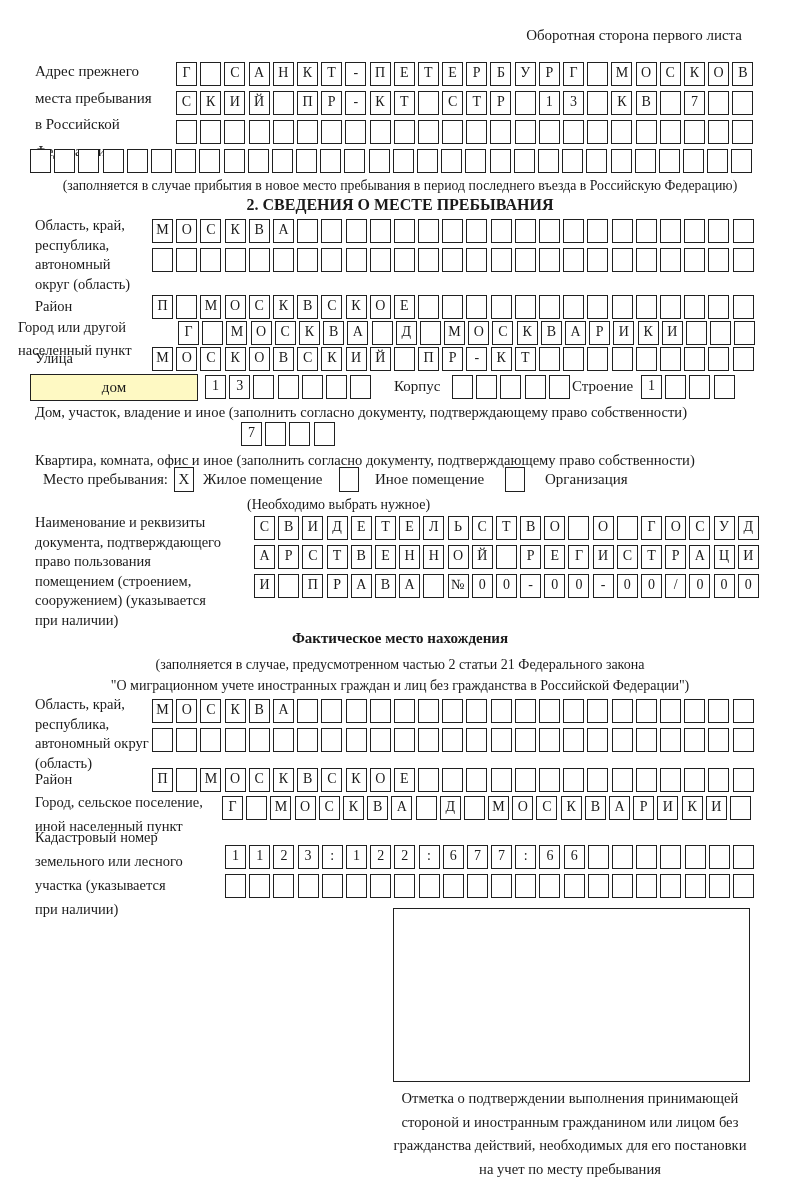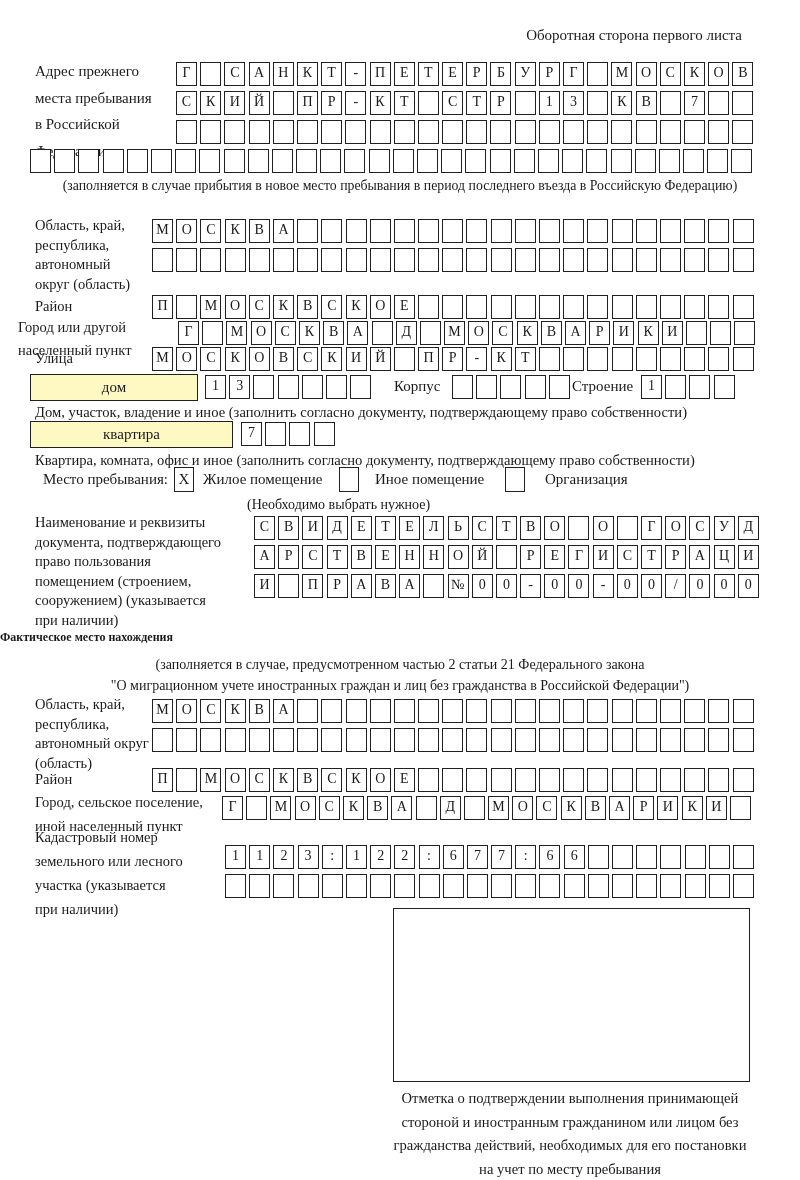--- a/index.html
+++ b/index.html
@@ -14,21 +14,21 @@
   .lbl-lh21{line-height:23px;}
   .lbl-lh24{line-height:24px;}
   .single{white-space:nowrap;}
   .cellrow{position:absolute; display:flex; gap:3.2px;}
   .cell{
     box-sizing:border-box; flex:none; width:21px; height:24px;
     border:1.6px solid #202020; text-align:center; font-size:14px;
     line-height:20px; background:#fff;
   }
   .title{position:absolute; width:800px; text-align:center; font-weight:bold; font-size:16px;}
-  .title2{position:absolute; width:800px; text-align:left; font-weight:bold; font-size:12px;}
+  .title2{position:absolute; width:800px; text-align:center; font-weight:bold; font-size:15px;}
   .note{position:absolute; width:800px; text-align:center; font-size:14px; white-space:pre-line; line-height:21px;}
   .caption{position:absolute; font-size:14.6px; white-space:nowrap;}
   .bigbox{
     position:absolute; box-sizing:border-box; border:1.7px solid #202020;
     text-align:center; font-size:15px; background:#fef9c3;
   }
   .checkbox{
     position:absolute; box-sizing:border-box; width:20px; height:25px;
     border:1.6px solid #202020; text-align:center; font-size:15px; line-height:22px;
   }
@@ -156,20 +156,21 @@
       <span class="cell"></span>
       <span class="cell"></span>
       <span class="cell"></span>
       <span class="cell"></span>
       <span class="cell"></span>
       <span class="cell"></span>
       <span class="cell"></span>
     </div>
   <div class="note" style="top:175px; font-size:13.8px;">(заполняется в случае прибытия в новое место пребывания в период последнего въезда в Российскую Федерацию)</div>
 
+  <div class="title" style="top:196px;">2. СВЕДЕНИЯ О МЕСТЕ ПРЕБЫВАНИЯ</div>
 
   <div class="lbl" style="left:35px; top:216px;">Область, край,
 республика,
 автономный
 округ (область)</div>
   <div class="cellrow" style="left:152px; top:219px;">
       <span class="cell">М</span>
       <span class="cell">О</span>
       <span class="cell">С</span>
       <span class="cell">К</span>
@@ -330,21 +331,20 @@
     </div>
   <div class="caption" style="left:572px; top:378px; font-size:15px;">Строение</div>
   <div class="cellrow" style="left:641px; top:375px;">
       <span class="cell">1</span>
       <span class="cell"></span>
       <span class="cell"></span>
       <span class="cell"></span>
     </div>
   <div class="caption" style="left:35px; top:404px;">Дом, участок, владение и иное (заполнить согласно документу, подтверждающему право собственности)</div>
 
-  <div class="bigbox" style="left:30px; top:421px; width:203px; height:27px; line-height:24px;">квартира</div>
   <div class="cellrow" style="left:241px; top:422px;">
       <span class="cell">7</span>
       <span class="cell"></span>
       <span class="cell"></span>
       <span class="cell"></span>
     </div>
   <div class="caption" style="left:35px; top:452px;">Квартира, комната, офис и иное (заполнить согласно документу, подтверждающему право собственности)</div>
 
   <div class="caption" style="left:35px; top:471px; font-size:15px;margin-left:8px;">Место пребывания:</div>
   <div class="checkbox" style="left:174px; top:467px;">X</div>

